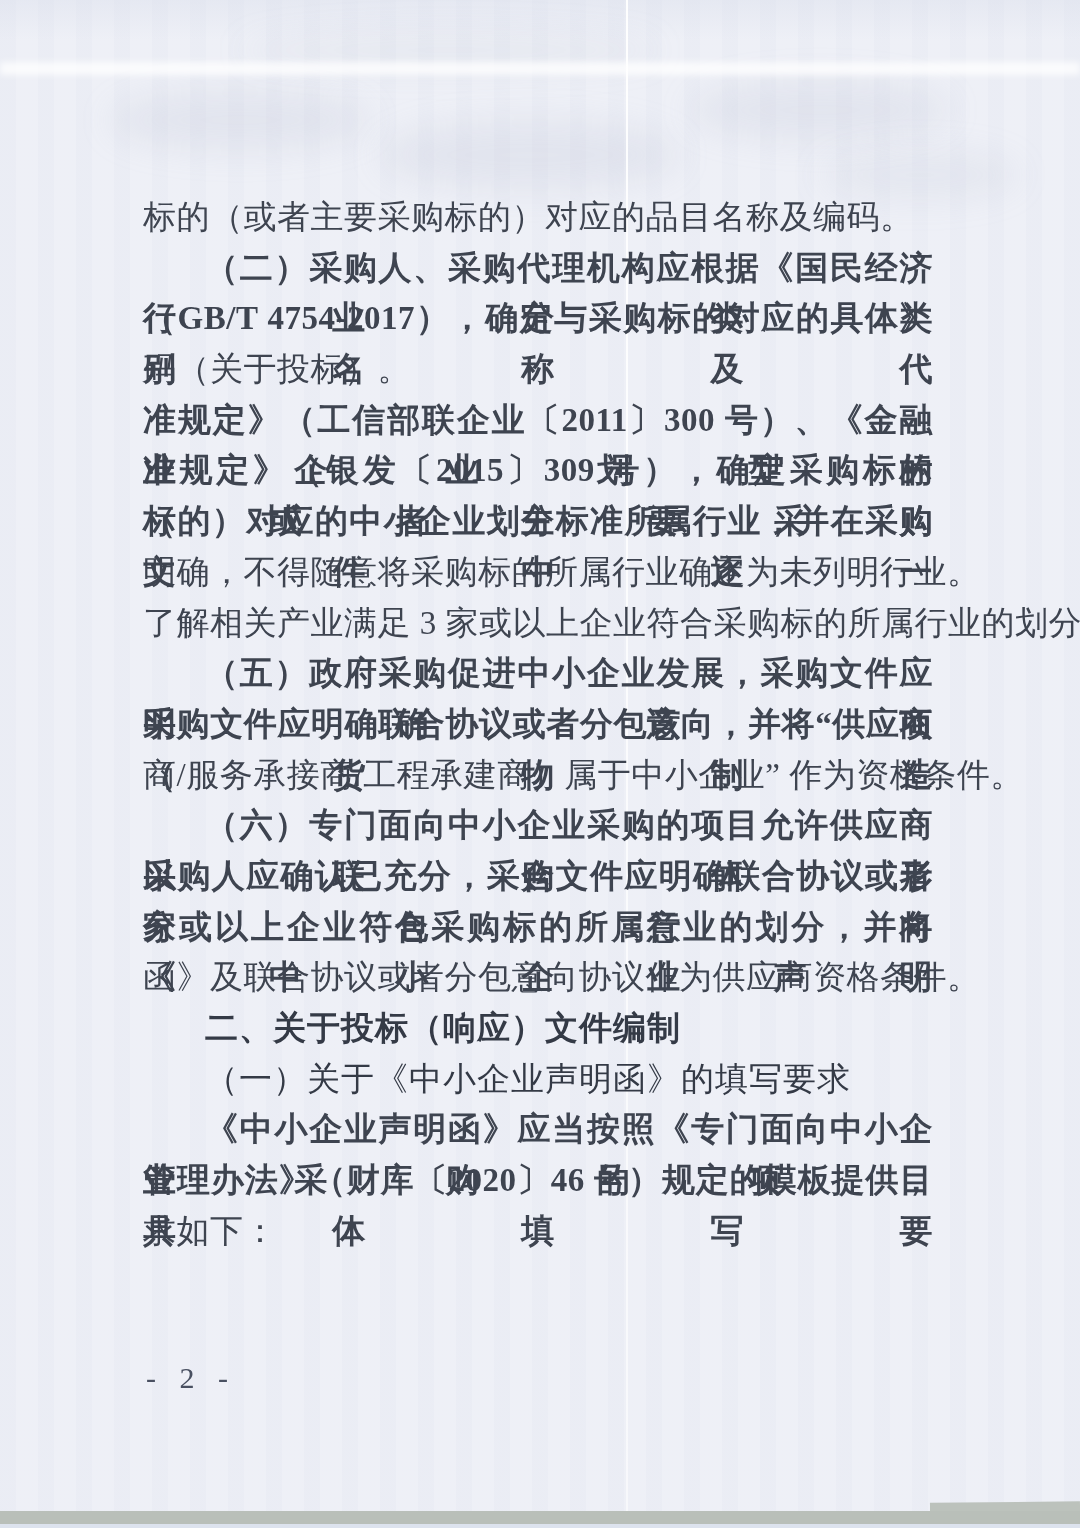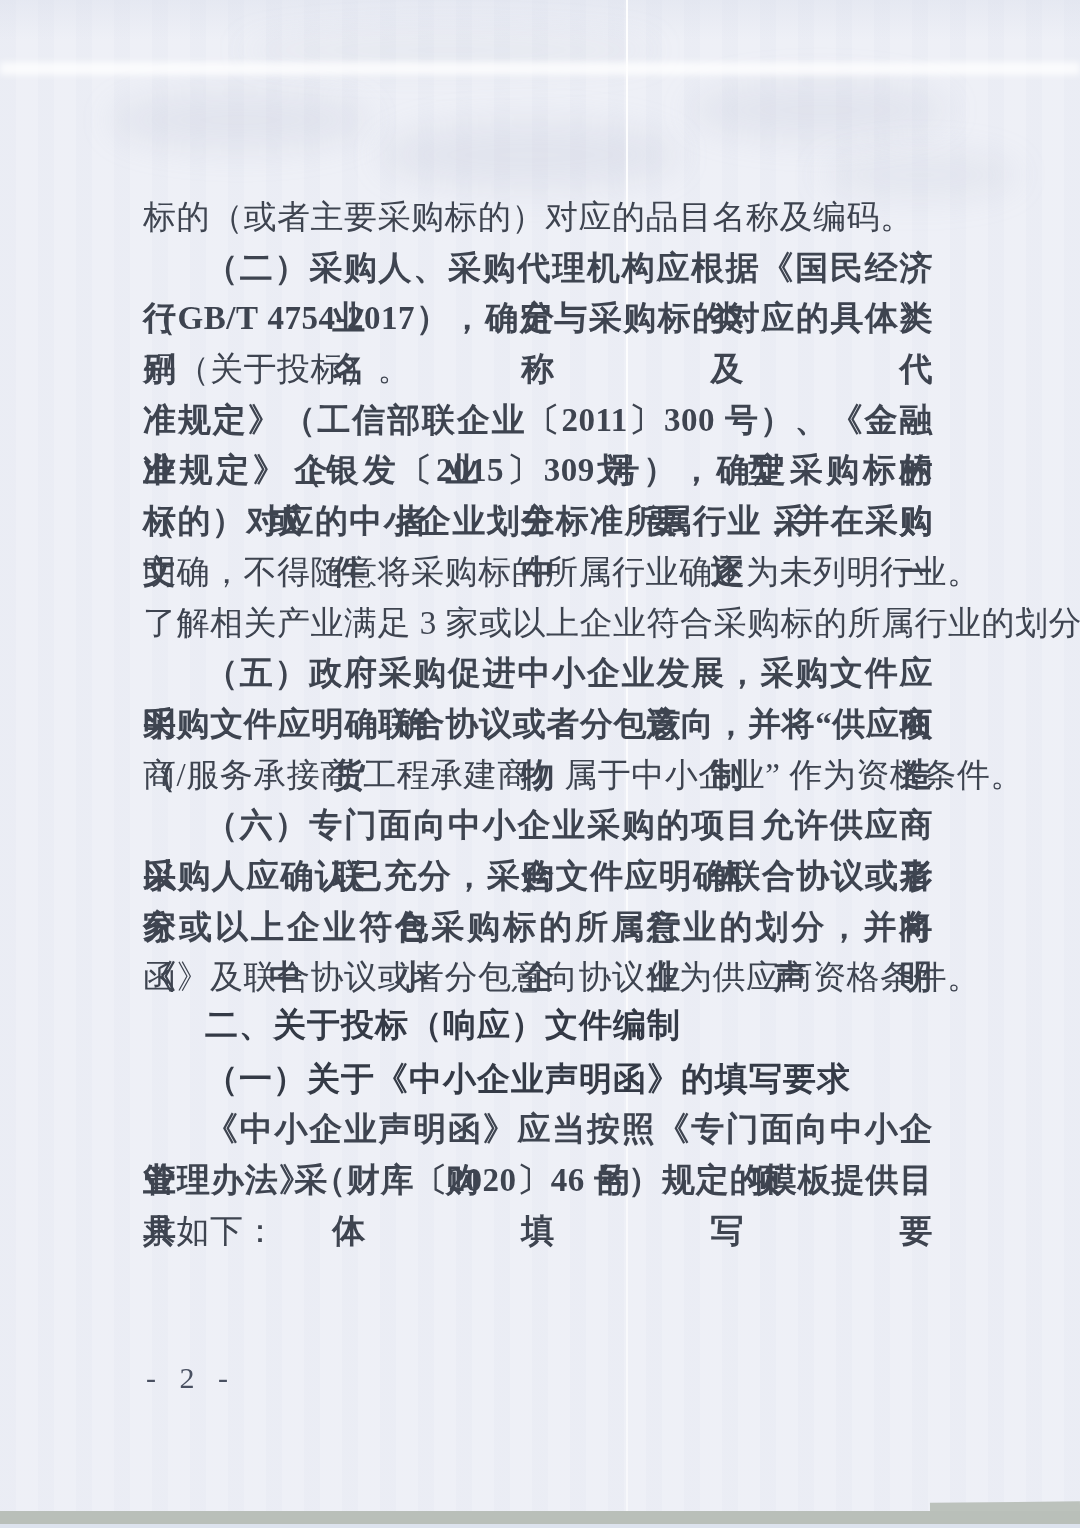--- a/index.html
+++ b/index.html
@@ -89,27 +89,27 @@
   }
   .line.justify {
     white-space: normal;
     text-align: justify;
     text-align-last: justify;
     text-justify: inter-character;
     font-weight: bold;
   }
   .line.indent { text-indent: 62px; }
   .line.hei {
-    font-family: Liberation Mono, monospace;
+    font-family: Liberation Serif, serif;
     font-weight: bold;
     color: #343a46;
     letter-spacing: 1px;
   }
   .line.kai {
-    font-weight: bold;
+    font-weight: normal;
     color: #343a46;
     letter-spacing: 1px;
   }
   .page-number {
     position: absolute;
     left: 146px;
     top: 1358px;
     font-size: 30px;
     line-height: 40px;
     letter-spacing: 8px;

